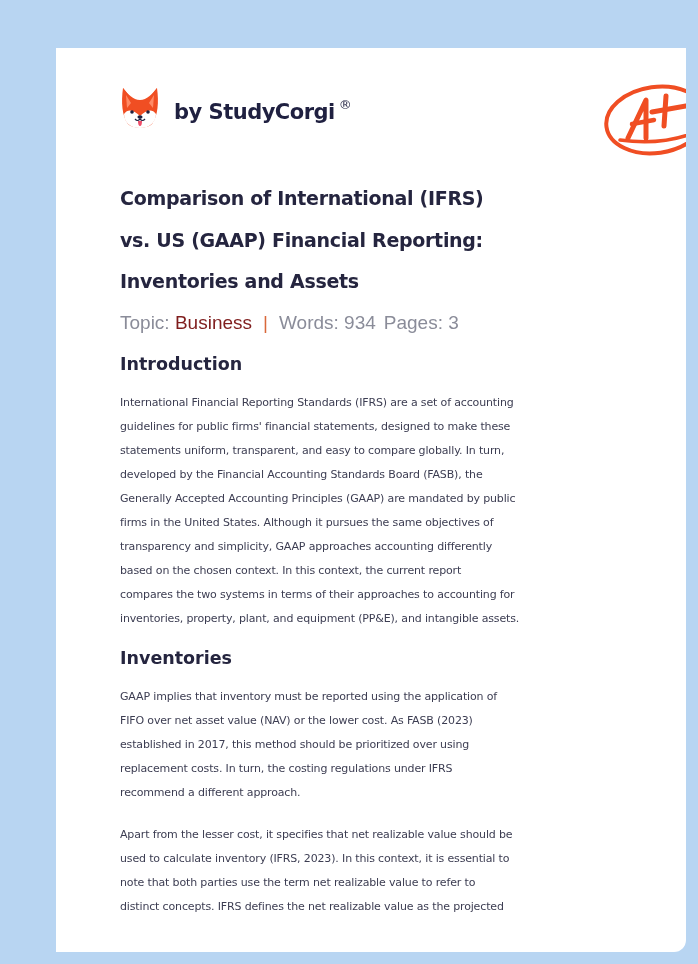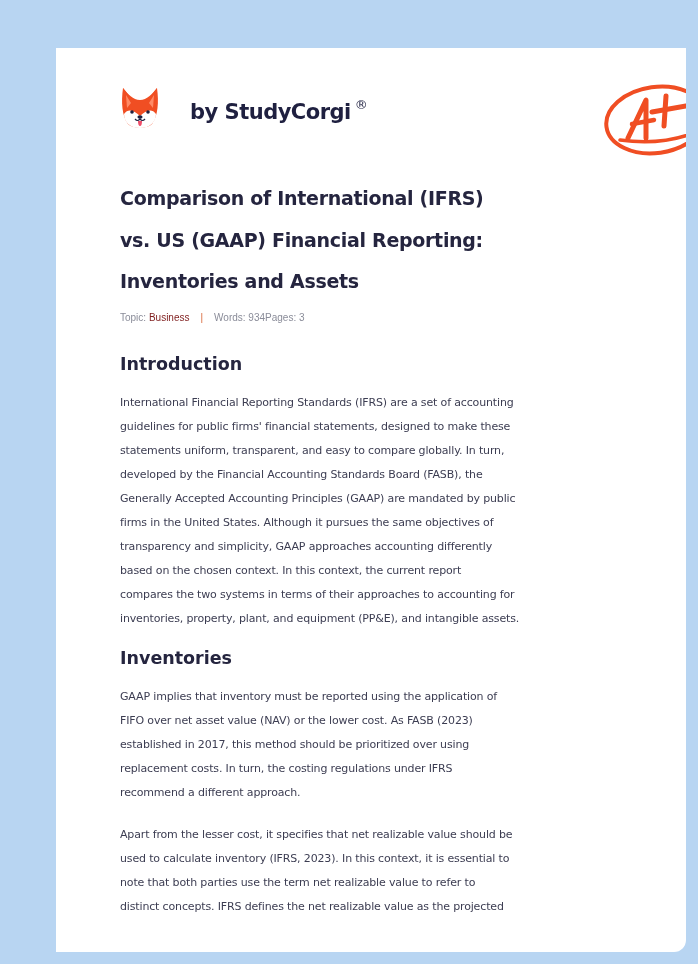--- a/index.html
+++ b/index.html
@@ -16,43 +16,43 @@
     }
     .header {
       position: absolute; left: 64px; top: 26px; width: 530px; height: 80px;
     }
     .logo {
       position: absolute; left: 0; top: 0; display: flex; align-items: center;
       height: 60px; top: 4px;
     }
     .logo-icon { width: 40px; height: 44px; display: block; }
     .brand {
-      margin-left: 30px; font-family: "DejaVu Sans", sans-serif; font-weight: bold;
+      margin-left: 14px; font-family: "DejaVu Sans", sans-serif; font-weight: bold;
       font-size: 21px; color: #1f2040; letter-spacing: -0.5px; position: relative; top: 4px;
     }
     .reg {
       font-size: 13px; color: #1f2040; position: relative; top: -10px; margin-left: 4px;
       font-weight: normal;
     }
     .grade {
       position: absolute; left: 482px; top: 8px; width: 110px; height: 80px;
     }
     .title {
       position: absolute; left: 64px; top: 130px; width: 520px;
       font-family: "DejaVu Sans", sans-serif; font-weight: bold;
       font-size: 19px; line-height: 41.5px; color: #25253f; letter-spacing: -0.3px;
     }
     .meta {
       position: absolute; left: 64px; top: 264px;
-      font-family: "Liberation Sans", sans-serif; font-size: 10px; color: #8a8c99;
+      font-family: "Liberation Sans", sans-serif; font-size: 19px; color: #8a8c99;
       display: flex; align-items: center; white-space: pre;
     }
     .meta .topic-val { color: #7f1d1d; }
     .meta .sep { color: #d9683a; margin: 0 11px 0 11px; }
-    .meta .gap { }
+    .meta .gap { margin-left: 8px; }
     .section-h {
       position: absolute; left: 64px; font-family: "DejaVu Sans", sans-serif;
       font-weight: bold; font-size: 17.5px; color: #25253f;
     }
     .para {
       position: absolute; left: 64px; width: 516px;
       font-family: "DejaVu Sans", sans-serif; font-size: 11px; line-height: 24px;
       color: #3c3d52; letter-spacing: -0.15px;
     }
     .para span { display: block; white-space: nowrap; }

